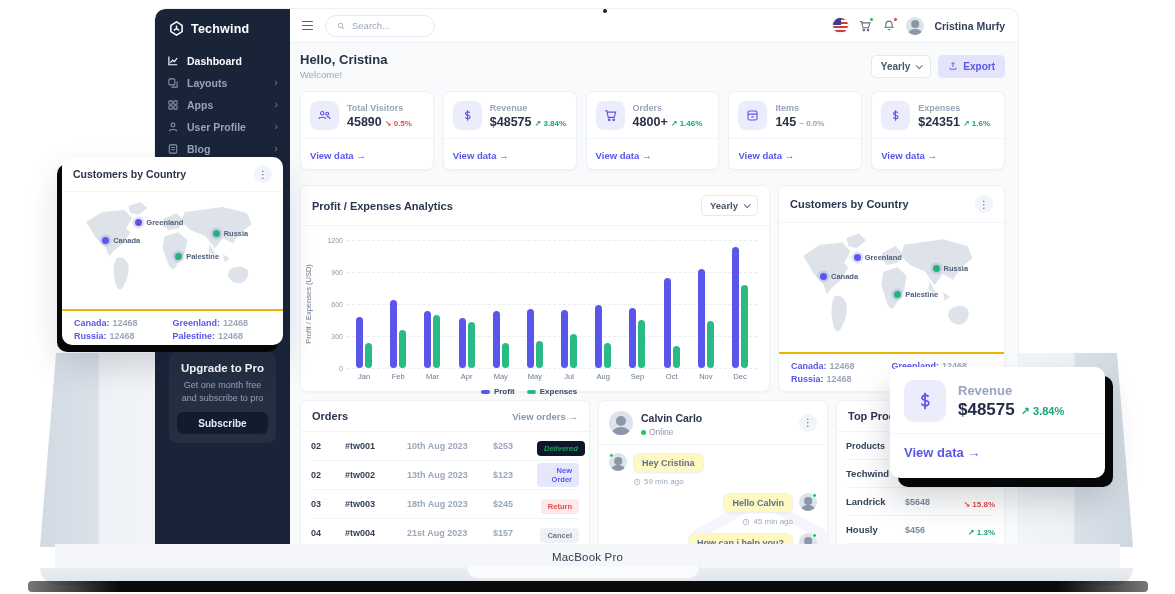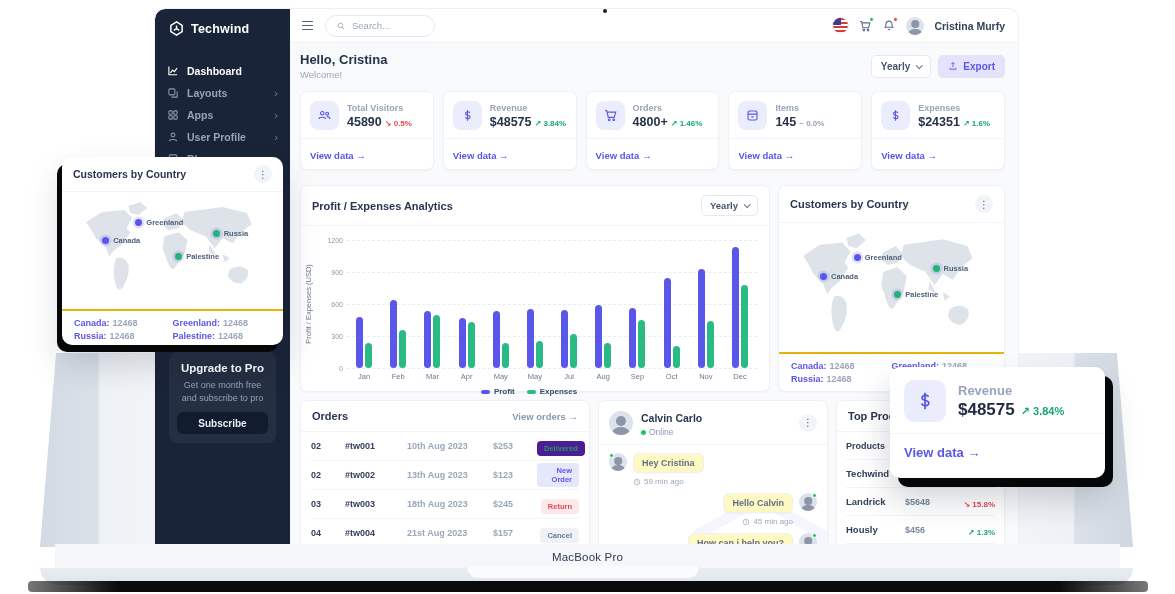--- a/index.html
+++ b/index.html
@@ -27,21 +27,21 @@
 
   
   .dashboard { position:absolute; left:155px; top:9px; width:863px; height:552px; background:#f8fafc; border-radius:10px 10px 0 0; overflow:hidden; z-index:2; box-shadow:0 0 0 1px #eef1f5; }
 
   
   .sidebar { position:absolute; left:0; top:0; width:135px; height:100%; background:#1a2438; border-radius:10px 0 0 0; }
   .brand-row { display:flex; align-items:center; gap:7px; padding:12px 14px 11px; }
   .brand-mark svg { width:15px; height:15px; display:block; }
   .brand-name { color:#fff; font-weight:bold; font-size:12.5px; letter-spacing:.2px; }
   .side-menu { padding-top:8px; }
-  .side-item { display:flex; align-items:flex-end; gap:8px; padding:0 12px; height:22px; color:#97a3bd; cursor:pointer; }
+  .side-item { display:flex; align-items:flex-start; gap:8px; padding:0 12px; height:22px; color:#97a3bd; cursor:pointer; }
   .side-item .mi { width:12px; height:12px; display:inline-flex; color:#8b97b4; }
   .side-item .mi svg { width:12px; height:12px; }
   .side-item .lbl { font-size:10.5px; font-weight:600; flex:1; }
   .side-item .chev { font-size:11px; color:#6e7b97; line-height:1; }
   .side-item.active, .side-item.active .mi { color:#ffffff; }
   .upgrade-box { position:absolute; left:14px; right:14px; top:343px; background:rgba(255,255,255,.05); border-radius:8px; padding:10px 8px 9px; text-align:center; }
   .upgrade-title { color:#fff; font-size:11.5px; font-weight:bold; margin-bottom:5px; }
   .upgrade-text { color:#93a0b8; font-size:9px; line-height:1.4; margin-bottom:8px; }
   .subscribe-btn { display:block; width:100%; background:#121c2f; border:none; color:#e8ecf4; font-size:10px; font-weight:bold; border-radius:6px; height:22px; cursor:pointer; font-family:inherit; }
 
@@ -131,21 +131,21 @@
   .orders-card { width:290px; flex:0 0 auto; }
   .muted-link { margin-left:auto; font-size:9.5px; font-weight:600; color:#8b99ad; cursor:pointer; }
   .otable { padding:0 10px; }
   .orow { display:grid; grid-template-columns:34px 62px 86px 44px 1fr; align-items:center; height:29px; border-bottom:1px solid #f1f4f8; }
   .orow.head { height:27px; }
   .orow.head span { font-size:9px; font-weight:bold; color:#33415a; }
   .orow .c-no, .orow .c-id { font-size:9px; font-weight:bold; color:#33415a; }
   .orow .c-date, .orow .c-price { font-size:9px; color:#9aa7bb; font-weight:600; }
   .orow .c-status { text-align:right; }
   .badge { display:inline-block; font-size:7.5px; font-weight:bold; padding:3px 7px; border-radius:4px; }
-  .b-delivered { background:#4c1d95; color:#1f9d61; }
+  .b-delivered { background:#0f172a; color:#1f9d61;font-style:italic; }
   .b-new { background:#e7e7fc; color:#5a56e9; }
   .b-return { background:#fde9e9; color:#e5484d; }
   .b-cancel { background:#eef1f5; color:#6b7a90; }
 
   .chat-card { width:230px; flex:0 0 auto; position:relative; }
   .chat-head { display:flex; align-items:center; gap:8px; padding:7px 10px; border-bottom:1px solid #f1f4f8; }
   .chat-name { font-size:10.5px; font-weight:bold; color:#2a3550; }
   .chat-status { font-size:8.5px; color:#8b99ad; display:flex; align-items:center; gap:3px; margin-top:1px; }
   .chat-status .sdot { width:5px; height:5px; border-radius:50%; background:#22c55e; display:inline-block; }
   .chat-body { position:relative; padding:8px 10px 0; }

